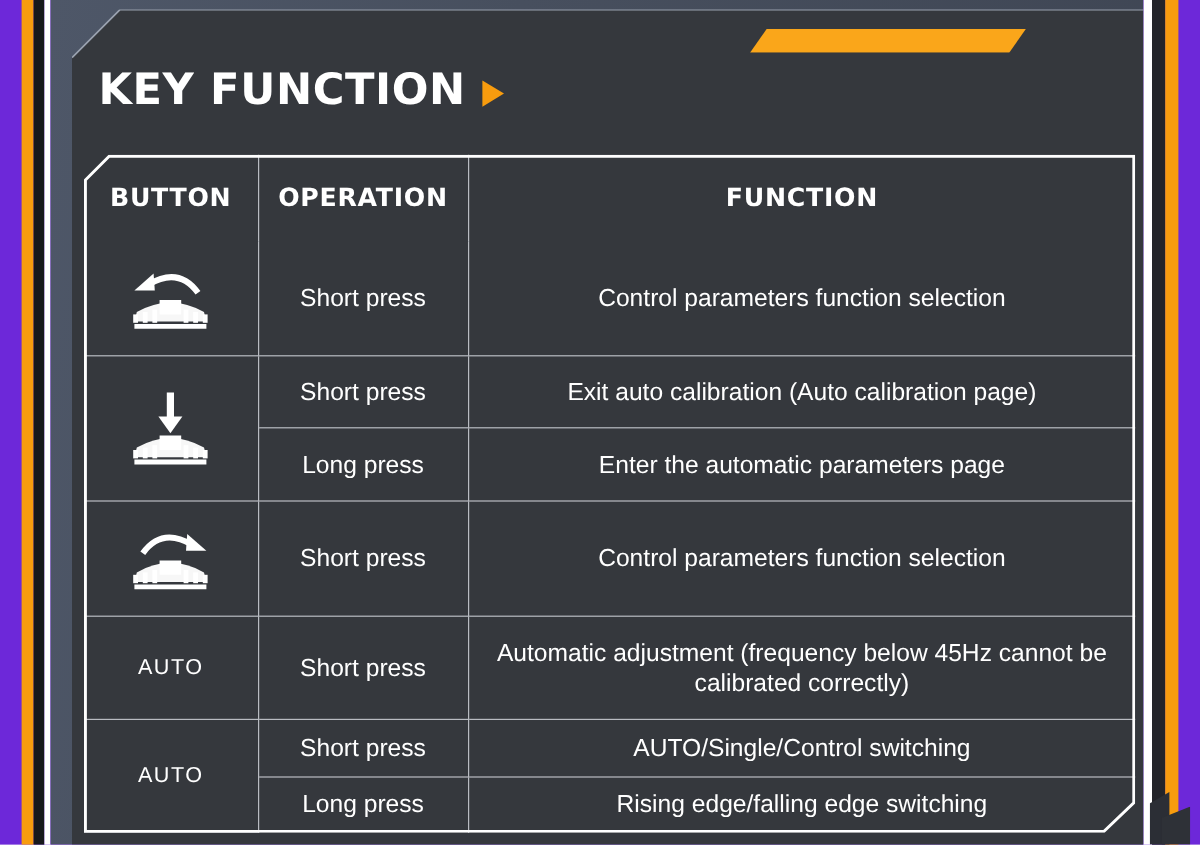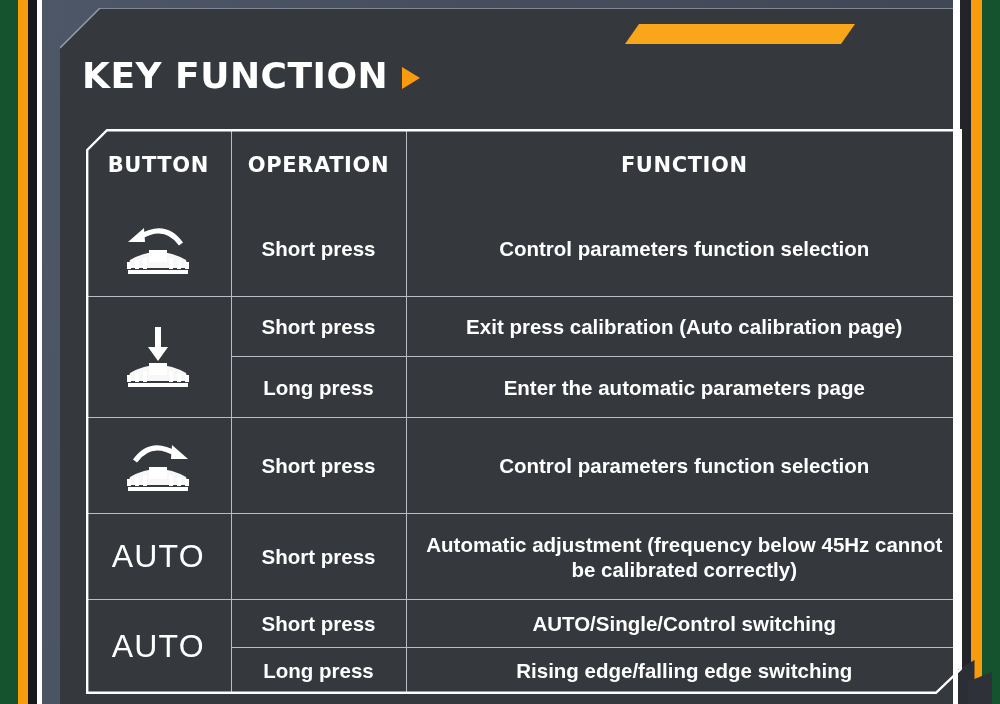--- a/index.html
+++ b/index.html
@@ -7,21 +7,21 @@
   html, body {
     width: 1000px; height: 704px;
     background: #ffffff;
     font-family: "Liberation Sans", sans-serif;
     overflow: hidden;
   }
 
   #root {
     position: relative;
     width: 1000px; height: 704px;
-    background: #14532d;
+    background: #6d28d9;
   }
 
   
   .rail-orange-left {
     position: absolute; left: 18px; top: 0; width: 10px; height: 704px;
     background: #f89c0e;
   }
   .rail-dark-left {
     position: absolute; left: 28px; top: 0; width: 9px; height: 704px;
     background: #17181c;
@@ -110,21 +110,21 @@
     border-left: 18px solid #f89c0e;
     border-top: 11px solid transparent;
     border-bottom: 11px solid transparent;
     margin-top: 3px;
   }
 
   
   .table-wrap {
     position: absolute;
     left: 70px; top: 129px;
-    width: 876px; height: 565px; margin-left: 16px;
+    width: 876px; height: 565px;
   }
   .table-border {
     position: absolute; inset: 0;
     pointer-events: none;
     z-index: 4;
   }
   .table-border svg { display:block; }
 
   table.kf {
     width: 876px;
@@ -148,25 +148,25 @@
 
   th.hdr {
     font-family: "DejaVu Sans", sans-serif;
     font-size: 21px;
     font-weight: 700;
     letter-spacing: 0.6px;
     height: 72px;
   }
   td.op, td.fn {
     font-size: 20.5px;
-    font-weight: 700;
+    font-weight: 400;
     line-height: 1.22;
   }
   td.btn-label {
-    font-size: 32px;
+    font-size: 18px;
     font-weight: 400;
     letter-spacing: 1.2px;
   }
   td.btn-icon { padding: 0; }
 
   .col-button   { width: 145px; }
   .col-operation{ width: 175px; }
   .col-function { width: 556px; }
 
   .icon-box {
@@ -265,21 +265,21 @@
                     <rect x="51" y="50" width="4" height="11"></rect>
                   <rect x="59" y="52" width="4" height="9"></rect>
                     <rect x="67" y="54" width="4" height="7"></rect>
                 </g>
                 <path d="M40 6 V28" stroke="#ffffff" stroke-width="6" fill="none"></path>
                 <path d="M30 26 L40 40 L50 26 Z" fill="#ffffff"></path>
               </svg>
             </div>
           </td>
           <td class="op">Short press</td>
-          <td class="fn">Exit press calibration (Auto calibration page)</td>
+          <td class="fn">Exit auto calibration (Auto calibration page)</td>
         </tr>
 
         <tr>
           <td class="op">Long press</td>
           <td class="fn">Enter the automatic parameters page</td>
         </tr>
 
         <tr>
           <td class="btn-icon">
             <div class="icon-box">

